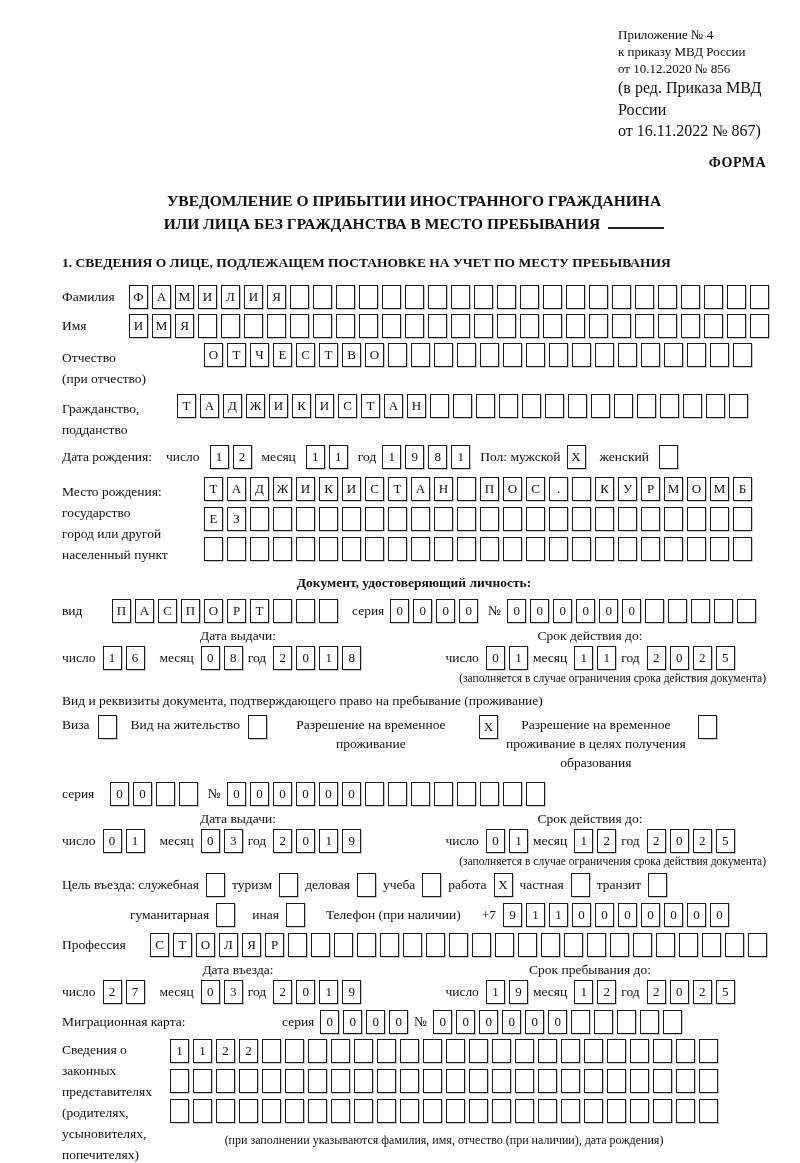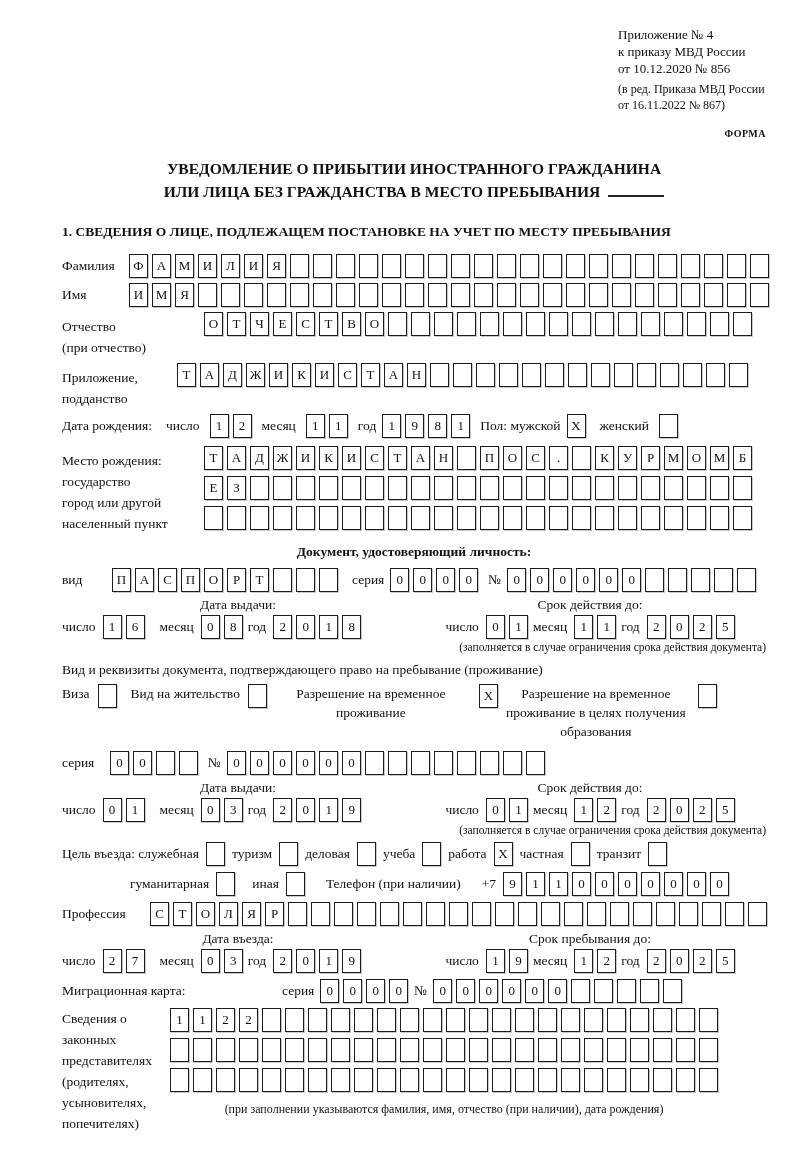--- a/index.html
+++ b/index.html
@@ -5,22 +5,22 @@
   * { box-sizing: border-box; margin: 0; padding: 0; }
   html,body { background:#ffffff; }
   body {
     width: 800px; height: 1163px; overflow: hidden;
     font-family: "Liberation Serif", "DejaVu Serif", serif;
     color: #111;
     padding: 26px 34px 10px 62px;
     font-size: 13.5px;
   }
   .hdr-block { margin-left: 556px; line-height: 1.32; font-size: 13px; }
-  .hdr-sub { margin-top: 5px; font-size: 12px; }
-  .forma { text-align: right; font-weight: bold; font-size: 10px; margin-top: 14px; letter-spacing: 0.5px; }
+  .hdr-sub { font-size: 16px; }
+  .forma { text-align: right; font-weight: bold; font-size: 14px; margin-top: 14px; letter-spacing: 0.5px; }
   .title { text-align: center; font-weight: bold; font-size: 15.5px; margin-top: 18px; line-height: 1.5; }
   .blankline { display:inline-block; width: 56px; border-bottom: 2px solid #222; height: 12px; margin-left: 8px; }
   .sect { font-weight: bold; font-size: 13.5px; margin-top: 20px; margin-bottom: 14px; }
 
   .frow { display: flex; align-items: flex-start; margin-bottom: 5px; }
   .lbl { padding-top: 4px; flex: none; }
   .lw67 { width: 67px; } .lw142 { width: 142px; } .lw115 { width: 115px; } .lw88 { width: 88px; }
   .multiline div { line-height: 21px; }
 
   .cellrow { display: flex; gap: 4px; flex: none; }
@@ -174,21 +174,21 @@
       <span class="cell"></span>
       <span class="cell"></span>
       <span class="cell"></span>
       <span class="cell"></span>
       <span class="cell"></span>
     </span>
 </div>
 
 <div class="frow">
   <span class="lbl lw115 multiline">
-    <div>Приложение,</div>
+    <div>Гражданство,</div>
     <div>подданство</div>
   </span>
   <span class="cellrow">
       <span class="cell">Т</span>
       <span class="cell">А</span>
       <span class="cell">Д</span>
       <span class="cell">Ж</span>
       <span class="cell">И</span>
       <span class="cell">К</span>
       <span class="cell">И</span>

